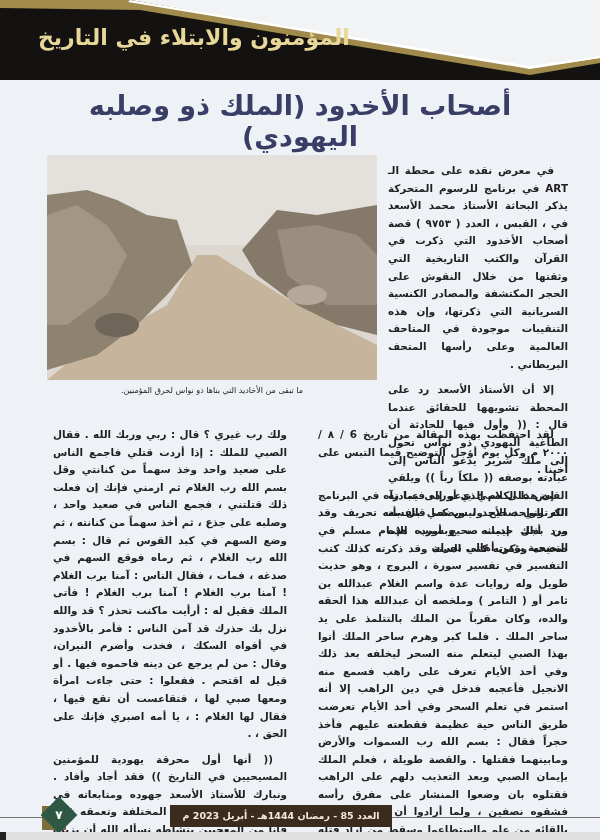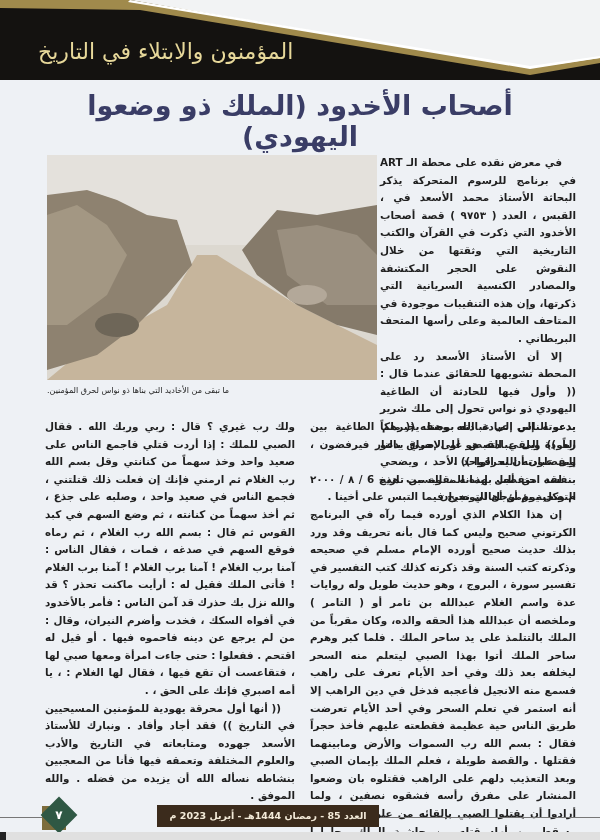--- a/index.html
+++ b/index.html
@@ -8,54 +8,54 @@
     background:#eef1f5;
     font-family:"DejaVu Sans", sans-serif;
     color:#1a1a1a;
   }
   .header-band {
     position:absolute; left:0; top:0; width:600px; height:80px; overflow:hidden;
     background:#f2f3f4;
   }
   .header-band svg { position:absolute; left:0; top:0; }
   .section-title {
-    position:absolute; left:38px; top:39px;
-    font-family:"DejaVu Sans", sans-serif; font-weight:normal;
+    position:absolute; left:38px; top:25px;
+    font-family:"DejaVu Sans", sans-serif; font-weight:bold;
     font-size:22px; color:#e7d89a; direction:rtl; letter-spacing:0.5px;
   }
   .article-title {
     position:absolute; left:40px; right:40px; top:90px; text-align:center;
     font-family:"DejaVu Sans", sans-serif; font-weight:bold;
     font-size:27px; color:#3a3d66; direction:rtl;
   }
   .photo {
     position:absolute; left:47px; top:155px; width:330px; height:225px;
     overflow:hidden; background:#d9d4cc;
   }
   .photo svg { display:block; }
   .caption {
     position:absolute; left:47px; top:386px; width:330px;
-    font-size:8px; direction:rtl; text-align:left; color:#222;
+    font-size:8px; direction:rtl; text-align:center; color:#222;
   }
   .col {
     position:absolute; direction:rtl; text-align:justify;
     font-size:10.4px; line-height:17.6px; font-weight:bold; color:#1f1f1f;
   }
-  .col p { margin:0; }
+  .col p { margin:8px; }
   .col .indent { text-indent:14px; }
   .col-right-top { left:380px; width:196px; top:154px; }
   .col-right-bottom { left:310px; width:266px; top:418px; }
   .col-left { left:45px; width:250px; top:418px; }
   .footer-line {
     position:absolute; left:0; top:817px; width:600px; height:1px; background:#777;
   }
   .footer-line.left { width:44px; }
   .footer-line.right { left:380px; width:220px; }
   .issue-box {
-    position:absolute; left:157px; top:805px; width:222px; height:22px;
+    position:absolute; left:170px; top:805px; width:222px; height:22px;
     background:#3b2b1c; color:#f3ead8; direction:rtl;
     font-size:9.5px; font-weight:bold; line-height:22px; text-align:center;
   }
   .logo {
     position:absolute; left:70px; top:795px; direction:rtl;
     font-size:30px; color:#3e3a32; font-family:"DejaVu Serif", serif;margin-top:36px;
   }
   .page-badge {
     position:absolute; left:42px; top:806px; width:24px; height:24px;
     background:#7d6d3c;
@@ -79,21 +79,21 @@
 <div class="header-band">
   <svg width="600" height="80" viewBox="0 0 600 80">
     <rect x="0" y="0" width="600" height="80" fill="#f2f3f4"></rect>
     <polygon points="0,0 130,0 530,70 600,60 600,80 0,80" fill="#141210"></polygon>
     <polygon points="0,0 130,0 530,68 600,58 600,63 530,75 140,10 0,8" fill="#a08a4c"></polygon>
     <polygon points="130,0 530,66 600,56 600,58 530,69 128,2" fill="#ffffff"></polygon>
   </svg>
   <div class="section-title">المؤمنون والابتلاء في التاريخ</div>
 </div>
 
-<div class="article-title">أصحاب الأخدود (الملك ذو وضعوا اليهودي)</div>
+<div class="article-title">أصحاب الأخدود (الملك ذو وصلبه اليهودي)</div>
 
 <div class="photo">
   <svg width="330" height="225" viewBox="0 0 330 225">
     <rect width="330" height="225" fill="#dcd8d0"></rect>
     <rect y="0" width="330" height="90" fill="#e4e1dc"></rect>
     <polygon points="0,225 330,225 330,190 250,150 170,100 150,100 120,150 30,200" fill="#c6b59c"></polygon>
     <polygon points="0,40 40,35 70,45 100,60 130,65 145,110 120,140 90,170 50,200 0,215" fill="#8e8270"></polygon>
     <polygon points="0,60 30,50 60,70 80,100 60,140 20,170 0,170" fill="#a39783"></polygon>
     <polygon points="195,95 230,55 270,60 300,55 330,50 330,180 290,170 250,150 210,120" fill="#857a6a"></polygon>
     <polygon points="230,75 270,70 310,80 330,100 330,150 280,150 240,120" fill="#9a8f7f"></polygon>
@@ -102,21 +102,20 @@
   </svg>
 </div>
 <div class="caption">ما تبقى من الأخاديد التي بناها ذو نواس لحرق المؤمنين.</div>
 
 <div class="col col-right-top">
   <p class="indent">في معرض نقده على محطة الـ ART في برنامج للرسوم المتحركة يذكر البحاثة الأستاذ محمد الأسعد في ، القبس ، العدد ( ٩٧٥٣ ) قصة أصحاب الأخدود التي ذكرت في القرآن والكتب التاريخية التي وثقتها من خلال النقوش على الحجر المكتشفة والمصادر الكنسية السريانية التي ذكرتها، وإن هذه التنقيبات موجودة في المتاحف العالمية وعلى رأسها المتحف البريطاني .</p>
   <p class="indent">إلا أن الأستاذ الأسعد رد على المحطة تشويهها للحقائق عندما قال : (( وأول فيها للحادثة أن الطاغية اليهودي ذو نواس تحول إلى ملك شرير يدعو الناس إلى عبادته بوصفه (( ملكاً رباً )) ويلقي القبض على صبيّ يدعو إلى عبادته الله الواحد الأحد ، ويضحي بنفسه من أجل إيمانه ، وبسبب هذه التضحية يؤمن أهالي نجران</p>
 </div>
 
 <div class="col col-right-bottom">
-  <p>بدعوته إلى عبادة الله وهنا يخيرهم الطاغية بين العودة إلى عبادته هو أو الإحراق بالنار فيرفضون ، ويفضلون أن يحرقوا )) .</p>
   <p class="indent">لقد احتفظت بهذه المقالة من تاريخ 6 / ٨ / ٢٠٠٠ م وكل يوم أؤجل التوضيح فيما التبس على أخينا .</p>
   <p class="indent">إن هذا الكلام الذي أورده فيما رآه في البرنامج الكرتوني صحيح وليس كما قال بأنه تحريف وقد ورد بذلك حديث صحيح أورده الإمام مسلم في صحيحه وذكرته كتب السنة وقد ذكرته كذلك كتب التفسير في تفسير سورة ، البروج ، وهو حديث طويل وله روايات عدة واسم الغلام عبدالله بن ثامر أو ( التامر ) وملخصه أن عبدالله هذا ألحقه والده، وكان مقرباً من الملك بالتتلمذ على يد ساحر الملك . فلما كبر وهرم ساحر الملك أتوا بهذا الصبي ليتعلم منه السحر ليخلفه بعد ذلك وفي أحد الأيام تعرف على راهب فسمع منه الانجيل فأعجبه فدخل في دين الراهب إلا أنه استمر في تعلم السحر وفي أحد الأيام تعرضت طريق الناس حية عظيمة فقطعته عليهم فأخذ حجراً فقال : بسم الله رب السموات والأرض ومابينهما فقتلها . والقصة طويلة ، فعلم الملك بإيمان الصبي وبعد التعذيب دلهم على الراهب فقتلوه بان وضعوا المنشار على مفرق رأسه فشقوه نصفين ، ولما أرادوا أن يقتلوا الصبي بإلقائه من علو مااستطاعوا وسقط من أراد قتله من حاشية الملك وحاولوا إغراقه في البحر فغرقوا ، وجاء إلى الملك يمشي ، ونهايتها أن الصبي رد على جليس الملك بصره بعد عمي ، فقال الملك له : من رد عليك بصرك . وكان قد آمن . قال ربي ، قال :</p>
 </div>
 
 <div class="col col-left">
   <p>ولك رب غيري ؟ قال : ربي وربك الله . فقال الصبي للملك : إذا أردت قتلي فاجمع الناس على صعيد واحد وخذ سهماً من كنانتي وقل بسم الله رب الغلام ثم ارمني فإنك إن فعلت ذلك قتلتني ، فجمع الناس في صعيد واحد ، وصلبه على جذع ، ثم أخذ سهماً من كنانته ، ثم وضع السهم في كبد القوس ثم قال : بسم الله رب الغلام ، ثم رماه فوقع السهم في صدغه ، فمات ، فقال الناس : آمنا برب الغلام ! آمنا برب الغلام ! آمنا برب الغلام ! فأتى الملك فقيل له : أرأيت ماكنت تحذر ؟ قد والله نزل بك حذرك قد آمن الناس : فأمر بالأخدود في أفواه السكك ، فخدت وأضرم النيران، وقال : من لم يرجع عن دينه فاحموه فيها . أو قيل له اقتحم . ففعلوا : حتى جاءت امرأة ومعها صبي لها ، فتقاعست أن تقع فيها ، فقال لها الغلام : ، يا أمه اصبري فإنك على الحق ، .</p>
   <p class="indent"><span>(( أنها أول محرقة يهودية للمؤمنين المسيحيين في التاريخ )) فقد أجاد وأفاد . ونبارك للأستاذ الأسعد جهوده ومتابعاته في التاريخ والأدب والعلوم المختلفة وتعمقه فيها فأنا من المعجبين بنشاطه نسأله الله أن يزيده من فضله . والله الموفق .</span> </p>
 
 </div>
 

